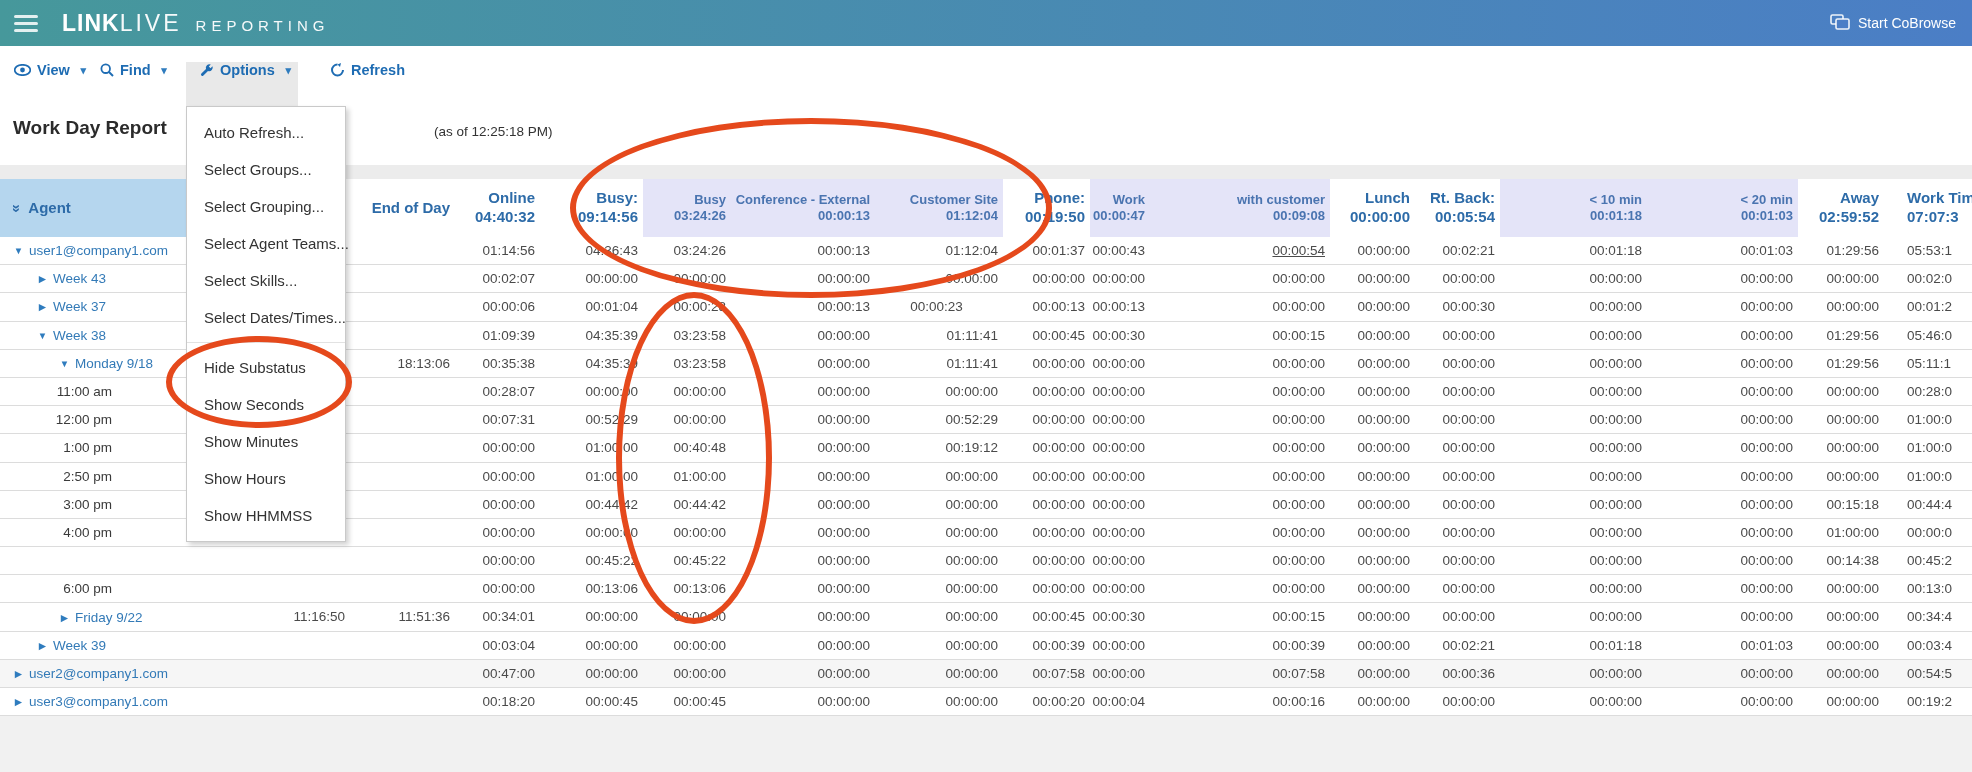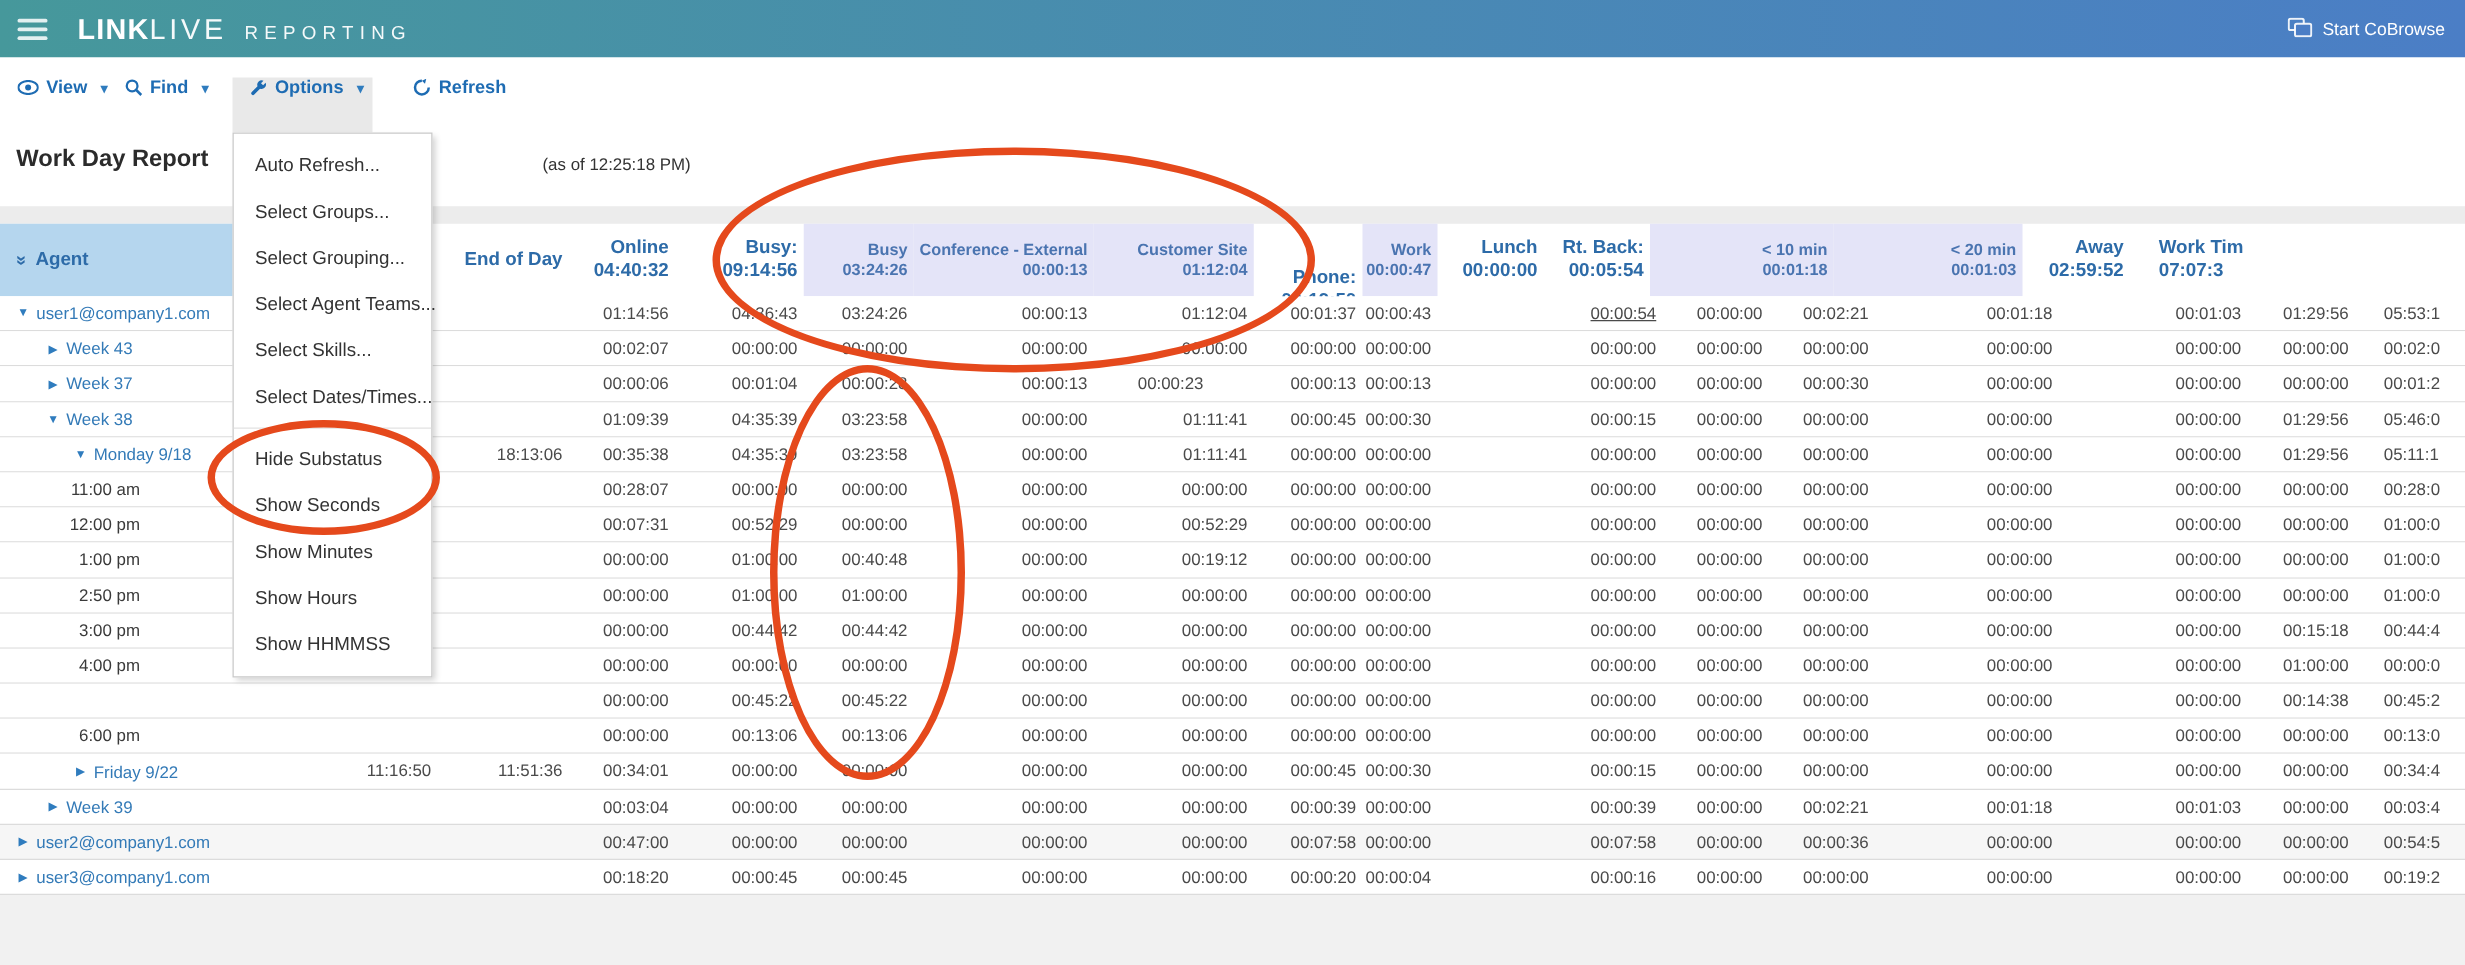--- a/index.html
+++ b/index.html
@@ -156,27 +156,31 @@
       <span class="htotal">03:24:26</span>
     </div>
     <div class="hcell sub" style="width: 144px;">
       <span class="hname">Conference - External</span>
       <span class="htotal">00:00:13</span>
     </div>
     <div class="hcell sub" style="width: 128px;">
       <span class="hname">Customer Site</span>
       <span class="htotal">01:12:04</span>
     </div>
-    <div class="hcell main" style="width: 87px; margin-top: 24px;">
+    <div class="hcell main" style="width: 87px;">
       <span class="hname">Phone:</span>
       <span class="htotal">00:19:50</span>
     </div>
     <div class="hcell sub" style="width: 60px;">
       <span class="hname">Work</span>
       <span class="htotal">00:00:47</span>
+    </div>
+    <div class="hcell sub" style="width: 180px;">
+      <span class="hname">with customer</span>
+      <span class="htotal">00:09:08</span>
     </div>
     <div class="hcell main" style="width: 85px;">
       <span class="hname">Lunch</span>
       <span class="htotal">00:00:00</span>
     </div>
     <div class="hcell main" style="width: 85px;">
       <span class="hname">Rt. Back:</span>
       <span class="htotal">00:05:54</span>
     </div>
     <div class="hcell sub" style="width: 147px;">

